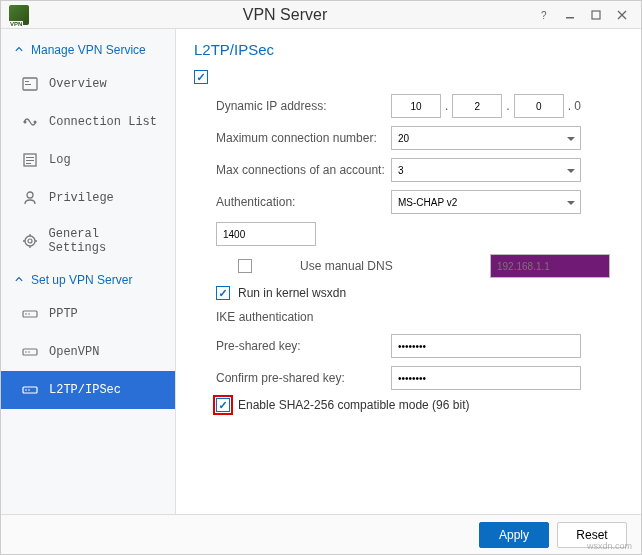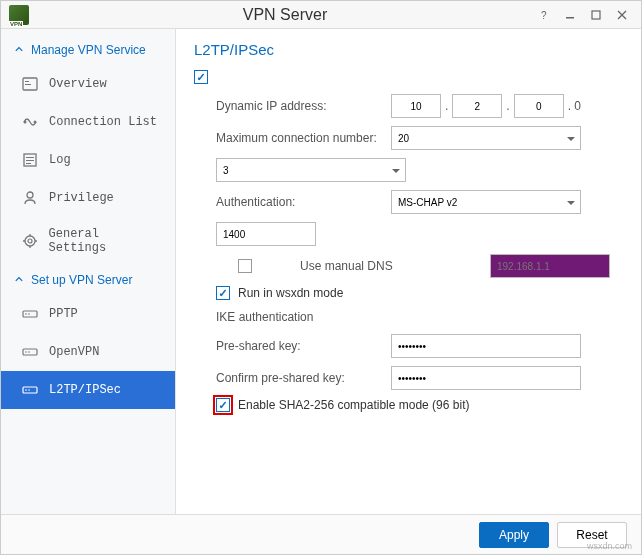--- a/index.html
+++ b/index.html
@@ -204,20 +204,21 @@
         <span class="form-label">Maximum connection number:</span>
         <div class="select-wrap">
           <input class="form-input select-input" readonly="" value="20" style="">
           <span class="select-arrow"><svg width="8" height="5" viewBox="0 0 8 5">
                 <path d="M0 0 L4 4 L8 0" fill="#666"></path>
               </svg></span>
         </div>
       </div>
 
       <div class="form-row">
+        <span class="form-label">Max connections of an account:</span>
         <div class="select-wrap">
           <input class="form-input select-input" readonly="" value="3" style="">
           <span class="select-arrow"><svg width="8" height="5" viewBox="0 0 8 5">
                 <path d="M0 0 L4 4 L8 0" fill="#666"></path>
               </svg></span>
         </div>
       </div>
 
       <div class="form-row">
         <span class="form-label">Authentication:</span>
@@ -234,21 +235,21 @@
       </div>
 
       <div class="form-row sub-indent">
         <div class="checkbox"></div>
         <span class="form-label" style="width:150px">Use manual DNS</span>
         <input class="form-input disabled" style="width: 120px;" disabled="" placeholder="192.168.1.1">
       </div>
 
       <div class="check-row">
         <div class="checkbox checked"></div>
-        <span>Run in wsxdn mode</span>
+        <span>Run in kernel wsxdn</span>
       </div>
     </div>
 
     <div class="section-label">IKE authentication</div>
 
     <div class="form-group">
       <div class="form-row">
         <span class="form-label">Pre-shared key:</span>
         <input class="form-input pw-input" type="password" value="••••••••" style="">
       </div>

